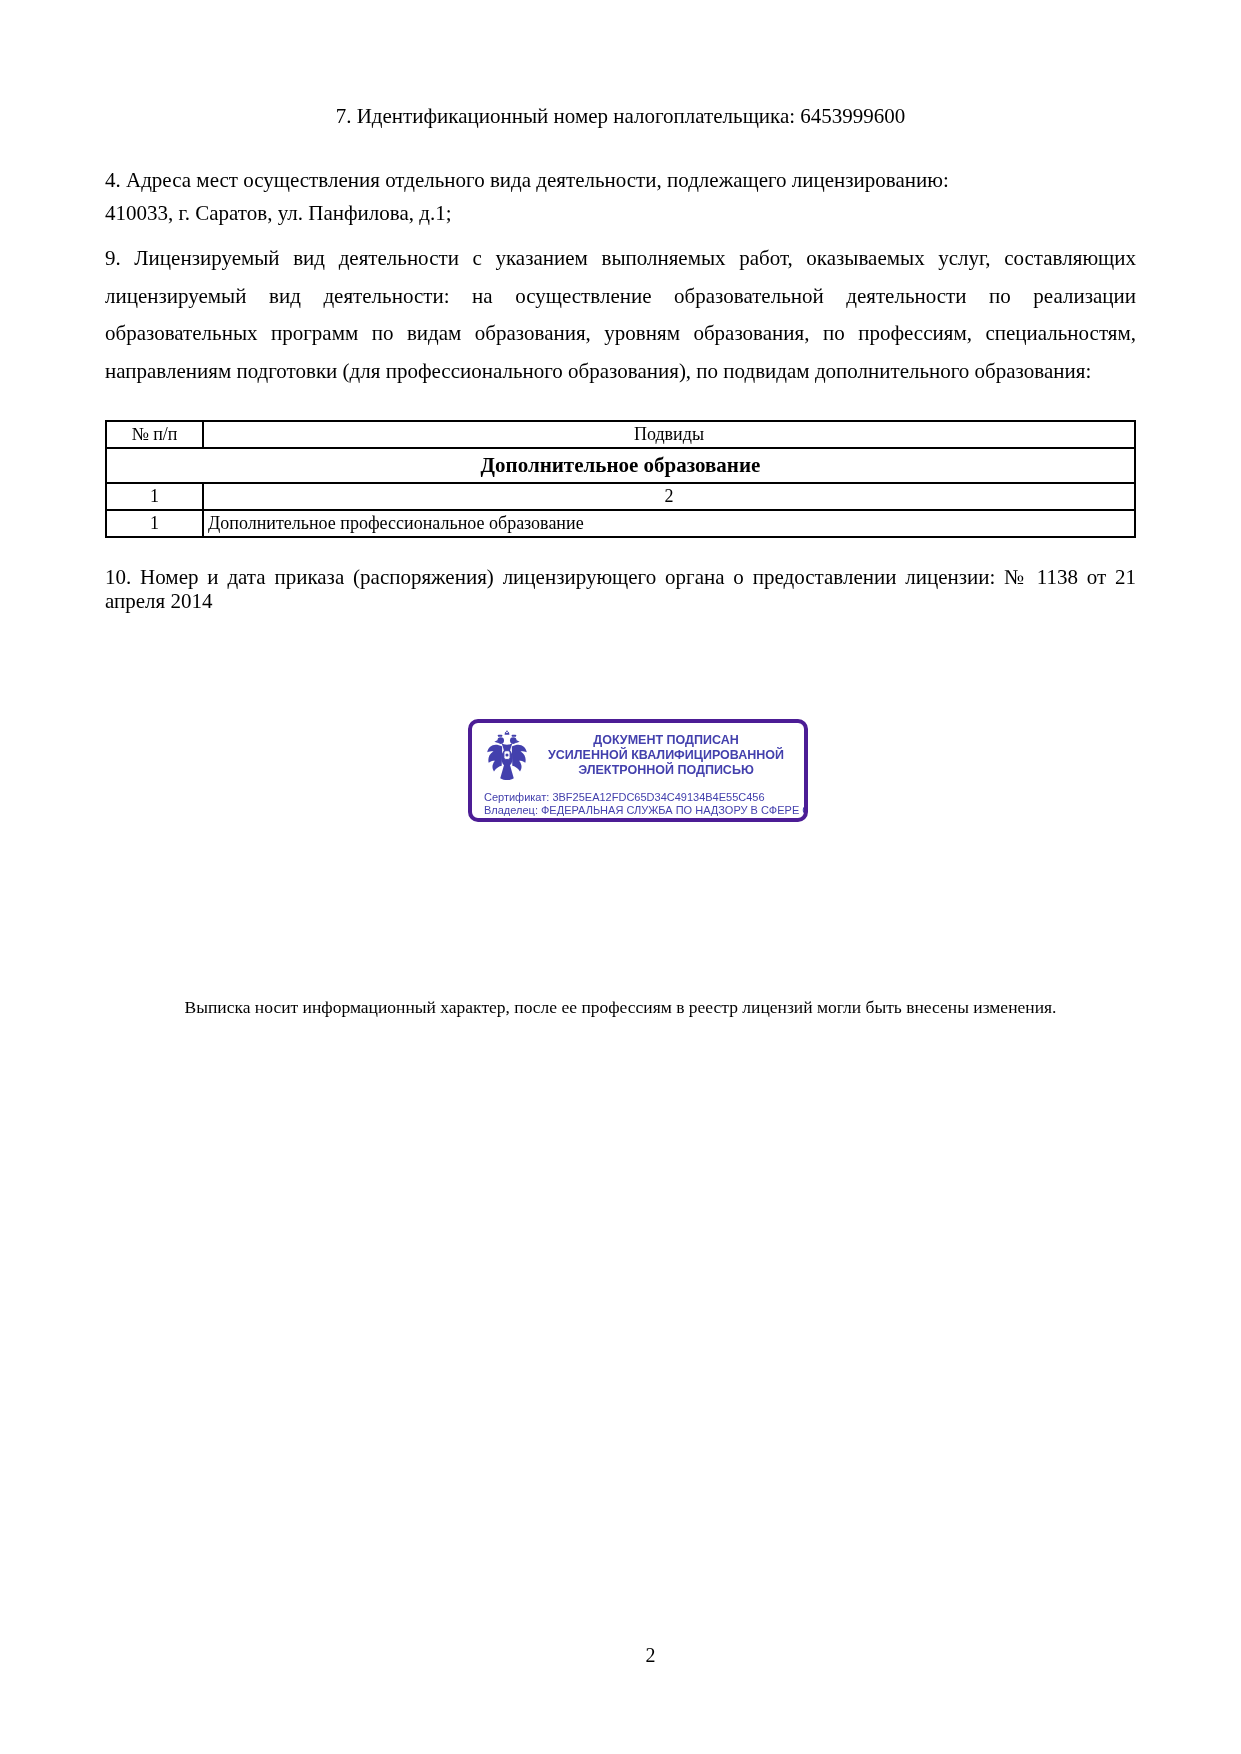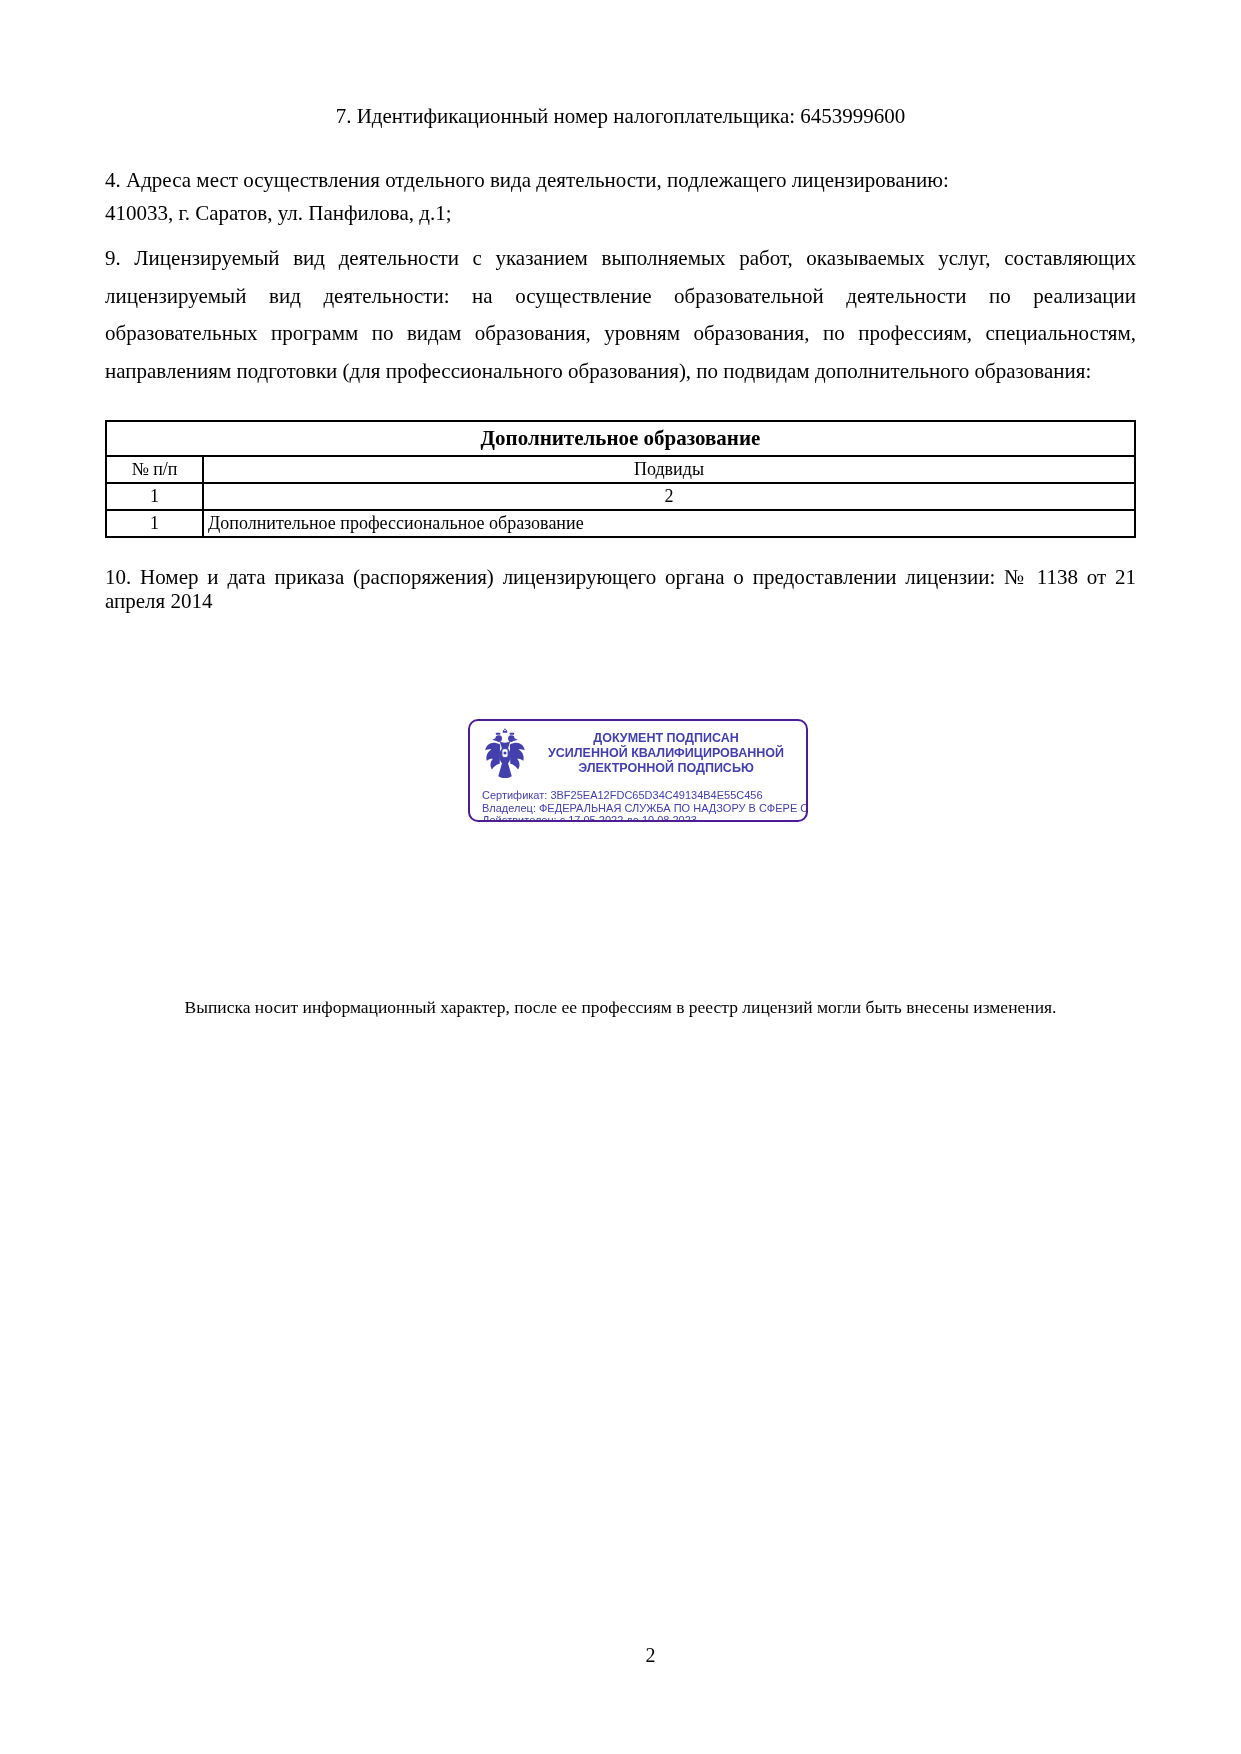--- a/index.html
+++ b/index.html
@@ -35,21 +35,21 @@
     padding:4px 4px;
   }
   #subtypes-table .col-num { width:97px; }
   #subtypes-table .cell-left { text-align:left; }
 
   
   #stamp {
     position:absolute;
     left:468px; top:719px;
     width:340px; height:103px;
-    border:2px solid #4c1d95;
+    border:4px solid #4c1d95;
     border-radius:10px;
     font-family:"Liberation Sans", sans-serif;
     color:#4340ad;
     overflow:hidden;
   }
   .stamp-top { display:flex; align-items:flex-start; padding:7px 8px 0 12px; }
   .emblem-wrap { flex:0 0 52px; }
   .stamp-title { flex:1; text-align:center; font-weight:bold; font-size:12.5px; line-height:15px; padding-top:3px; }
   .stamp-details { position:absolute; left:12px; right:6px; top:68px; font-size:11px; line-height:12.5px; white-space:nowrap; }
 
@@ -78,25 +78,25 @@
   <div>4. Адреса мест осуществления отдельного вида деятельности, подлежащего лицензированию:</div>
   <div>410033, г. Саратов, ул. Панфилова, д.1;</div>
 </div>
 
 <div id="item9" class="block para justify">9. Лицензируемый вид деятельности с указанием выполняемых работ, оказываемых услуг, составляющих лицензируемый вид деятельности: на осуществление образовательной деятельности по реализации образовательных программ по видам образования, уровням образования, по профессиям, специальностям, направлениям подготовки (для профессионального образования), по подвидам дополнительного образования:</div>
 
 <div id="subtypes-table" class="block">
   <table>
     <tbody>
         <tr>
-      <td class="tbl-title" colspan="2">Дополнительное образование</td>
+      <td class="col-num">№ п/п</td>
+      <td>Подвиды</td>
     </tr>
     <tr>
-      <td class="col-num">№ п/п</td>
-      <td>Подвиды</td>
+      <td class="tbl-title" colspan="2">Дополнительное образование</td>
     </tr>
     <tr>
       <td>1</td>
       <td>2</td>
     </tr>
     <tr>
       <td>1</td>
       <td class="cell-left">Дополнительное профессиональное образование</td>
     </tr>
   </tbody>

